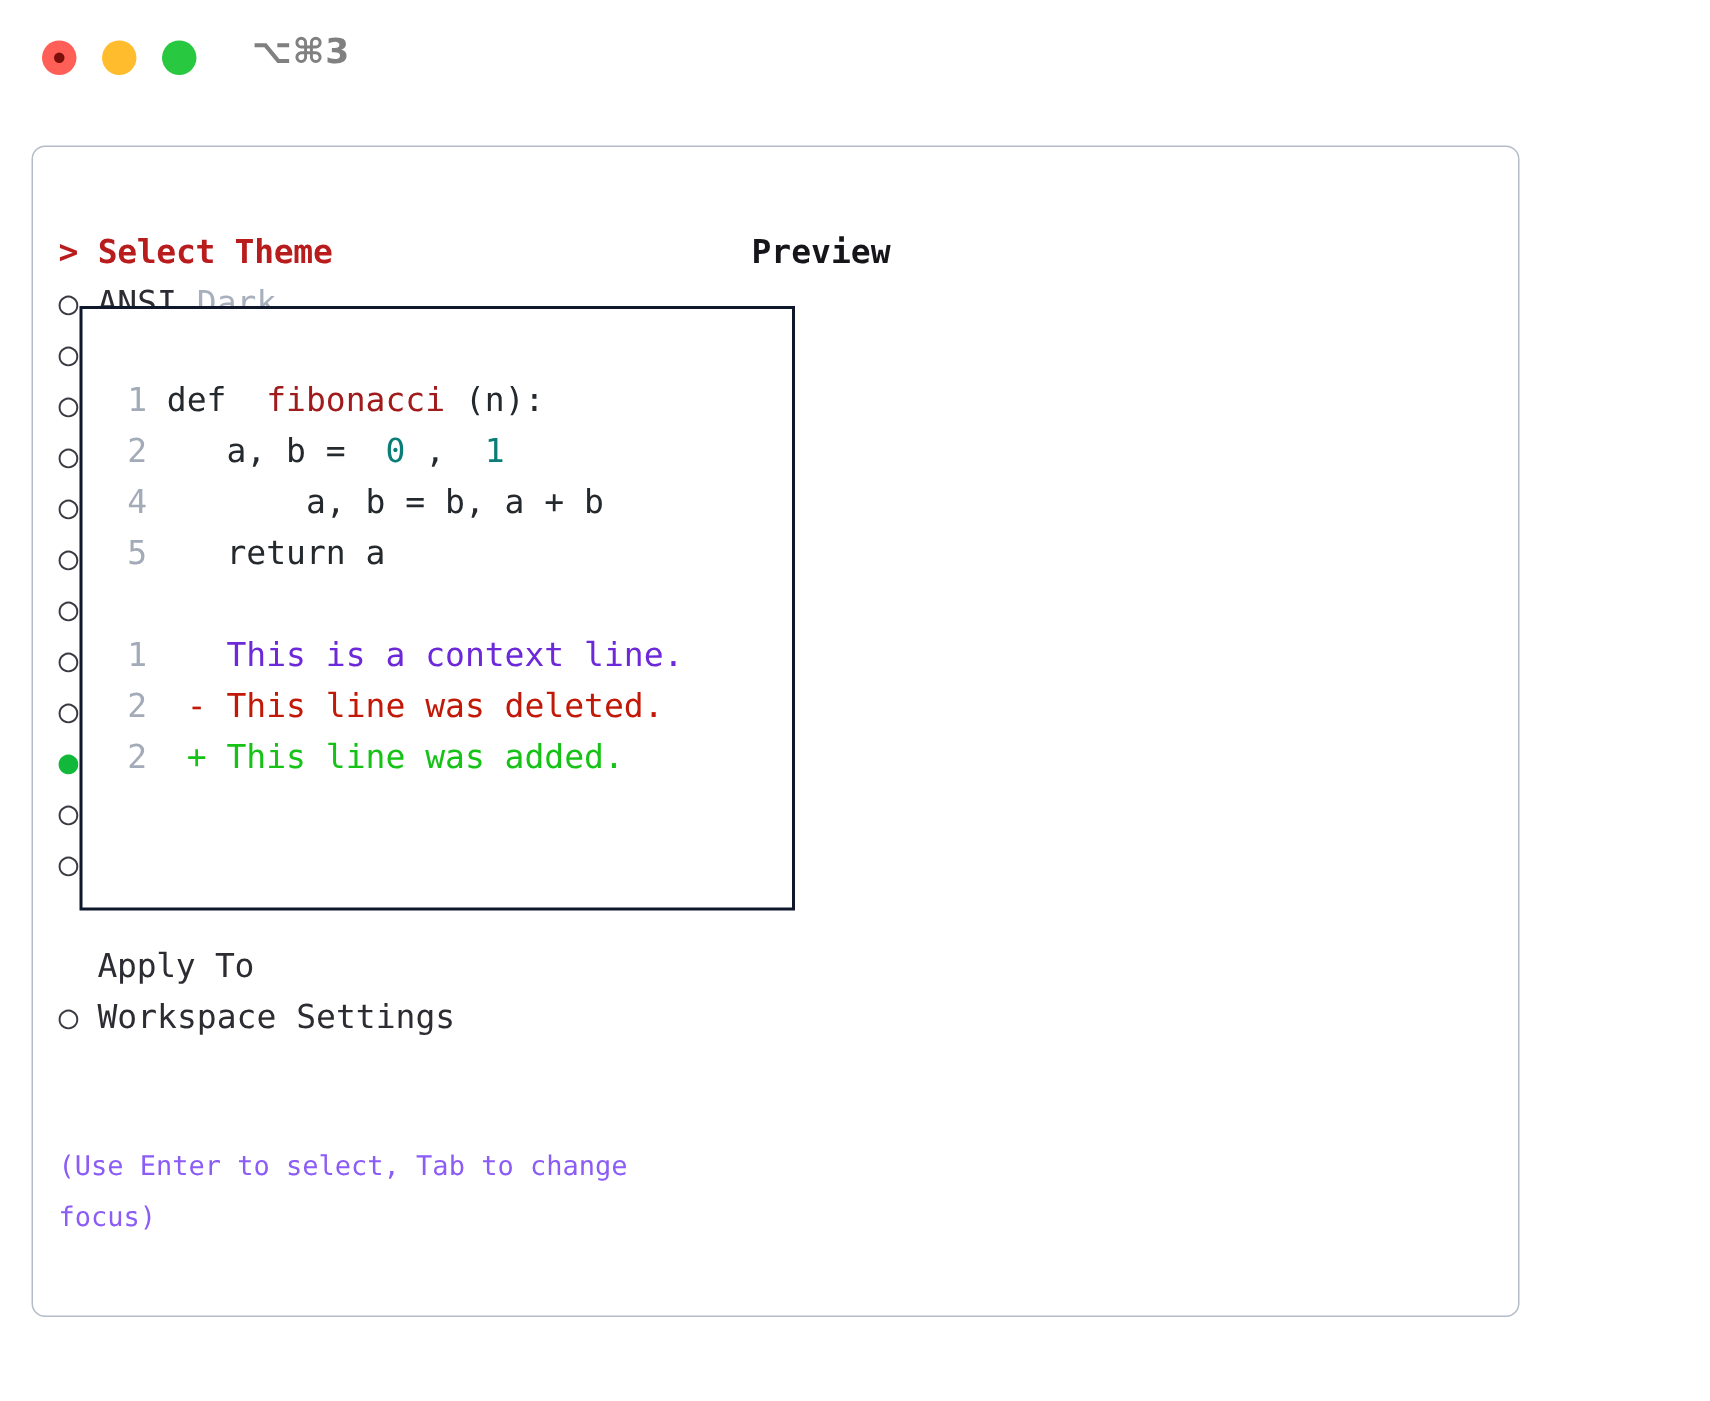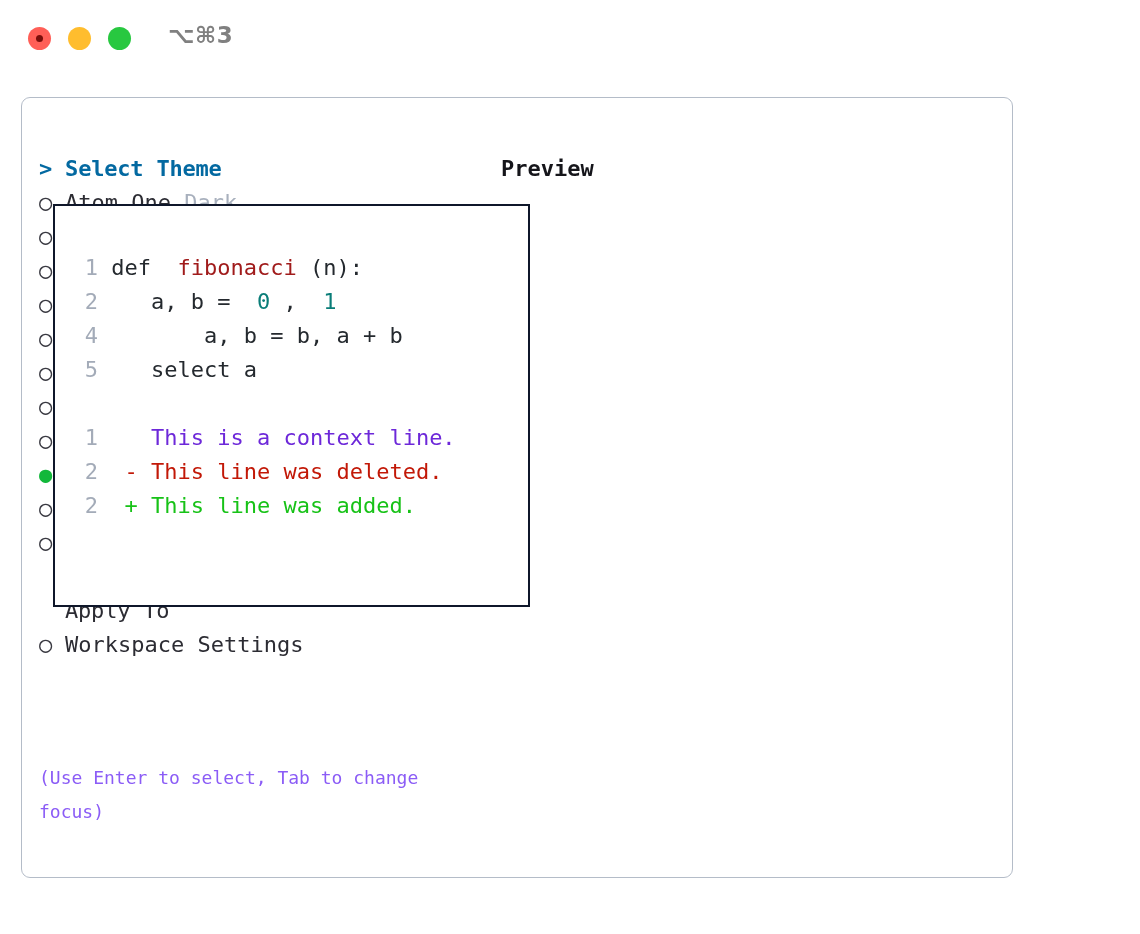--- a/index.html
+++ b/index.html
@@ -87,21 +87,21 @@
   .row {
     height: 34px;
     line-height: 34px;
     white-space: pre;
     font-size: 22px;
     font-family: "DejaVu Sans Mono", monospace;
   }
 
   .section-header {
     font-weight: 700;
-    color: #0369a1;
+    color: #b91c1c;
     letter-spacing: -0.2px;
   }
   .section-header.plain {
     font-weight: 400;
     color: #2c2c33;
   }
 
   .bullet {
     display: inline-block;
     width: 26px;
@@ -189,20 +189,21 @@
     <div id="window-title">⌥⌘3</div>
   </div>
 
   <div id="panel">
 
     <div id="left-col">
 
       <div class="row section-header">&gt; Select Theme</div>
 
       <div id="theme-rows">
+          <div class="row"><span class="bullet">○</span><span class="theme-name">ANSI</span><span class="theme-tag"> Dark</span></div>
           <div class="row"><span class="bullet">○</span><span class="theme-name">Atom One</span><span class="theme-tag"> Dark</span></div>
           <div class="row"><span class="bullet">○</span><span class="theme-name">Ayu</span><span class="theme-tag"> Dark</span></div>
           <div class="row"><span class="bullet">○</span><span class="theme-name">Default</span><span class="theme-tag"> Dark</span></div>
           <div class="row"><span class="bullet">○</span><span class="theme-name">Dracula</span><span class="theme-tag"> Dark</span></div>
           <div class="row"><span class="bullet">○</span><span class="theme-name">GitHub</span><span class="theme-tag"> Dark</span></div>
           <div class="row"><span class="bullet">○</span><span class="theme-name">ANSI Light</span><span class="theme-tag"> Light</span></div>
           <div class="row"><span class="bullet">○</span><span class="theme-name">Ayu Light</span><span class="theme-tag"> Light</span></div>
           <div class="row"><span class="bullet">○</span><span class="theme-name">Default Light</span><span class="theme-tag"> Light</span></div>
           <div class="row"><span class="bullet sel">●</span><span class="theme-name sel">GitHub Light</span><span class="theme-tag"> Light</span></div>
           <div class="row"><span class="bullet">○</span><span class="theme-name">Google Code</span><span class="theme-tag"> Light</span></div>
@@ -223,21 +224,21 @@
 
     <div id="right-col">
       <div id="preview-title">Preview</div>
     </div>
 
     <div id="preview-box">
       <div id="code-area">
           <div class="code-line"><span class="lineno">1</span><span class="c-plain"> def </span><span class="c-func"> fibonacci</span><span class="c-plain"> (n):</span></div>
           <div class="code-line"><span class="lineno">2</span><span class="c-plain">    a, b = </span><span class="c-number"> 0</span><span class="c-plain"> , </span><span class="c-number"> 1</span></div>
           <div class="code-line"><span class="lineno">4</span><span class="c-plain">        a, b = b, a + b</span></div>
-          <div class="code-line"><span class="lineno">5</span><span class="c-plain">    select a</span></div>
+          <div class="code-line"><span class="lineno">5</span><span class="c-plain">    return a</span></div>
           <div class="gap"></div>
           <div class="code-line"><span class="lineno">1</span><span class="c-ctx">    This is a context line.</span></div>
           <div class="code-line"><span class="lineno">2</span><span class="c-del">  - This line was deleted.</span></div>
           <div class="code-line"><span class="lineno">2</span><span class="c-add">  + This line was added.</span></div>
         </div>
     </div>
 
   </div>
 </div>
 

